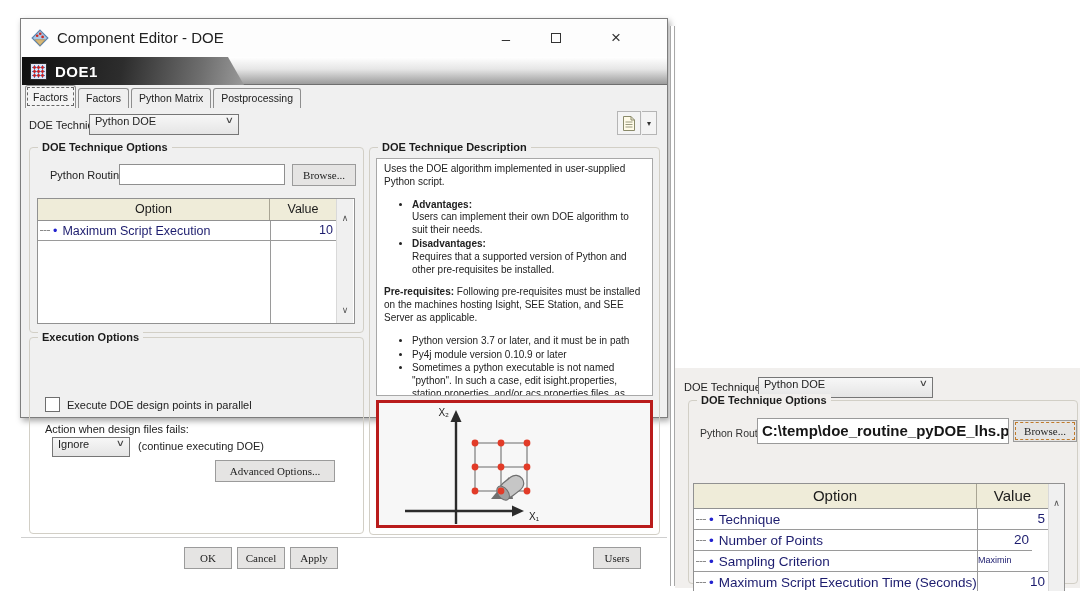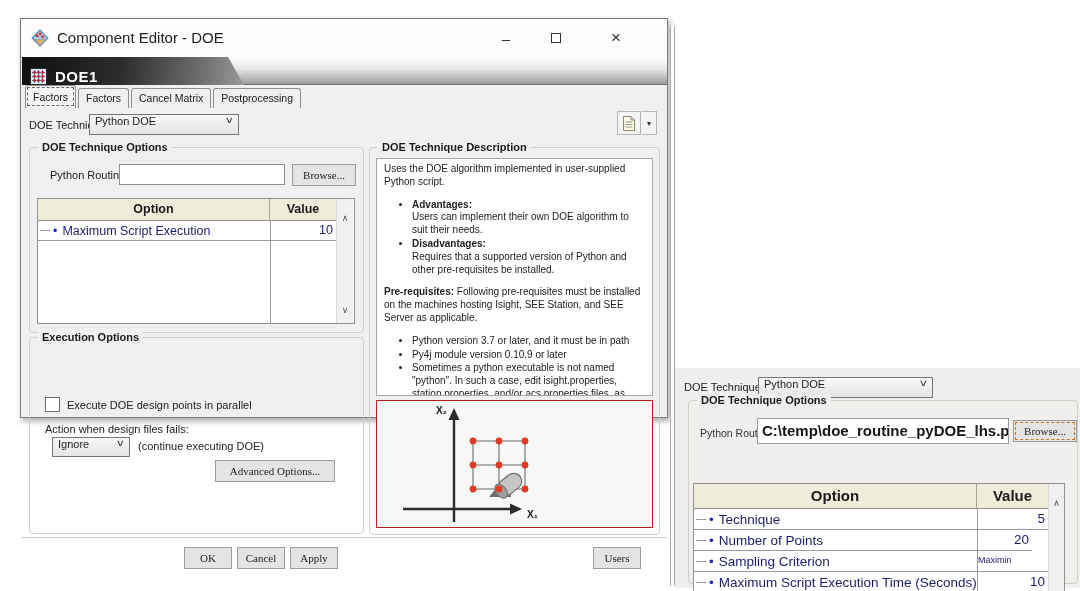--- a/index.html
+++ b/index.html
@@ -18,21 +18,21 @@
   .ctl-max { left:513px; }
   .ctl-max .box { width:10px; height:10px; border:1px solid #333; display:block; }
   .ctl-close { left:573px; font-size:17px; color:#333; }
 
   .doe1strip { position:absolute; left:1px; top:38px; width:645px; height:28px;
                background:linear-gradient(#ffffff 0%, #e6e6e6 45%, #9c9c9c 100%);
                border-bottom:1px solid #6f6f6f; }
   .doe1tab { position:absolute; left:1px; top:38px; width:222px; height:28px;
              background:linear-gradient(100deg,#0f0f0f 0%, #2d2d2d 45%, #6e6e6e 80%, #9a9a9a 100%);
              clip-path:polygon(0 0, calc(100% - 16px) 0, 100% 100%, 0 100%);
-             display:flex; align-items:flex-end; }
+             display:flex; align-items:center; }
   .doe1tab svg { margin-left:8px; }
   .doe1-label { color:#fff; font-weight:bold; font-size:15px; margin-left:8px; letter-spacing:.5px; }
 
   .tabrow { position:absolute; left:4px; top:66px; height:23px; display:flex; align-items:flex-end; }
   .tab { border:1px solid #8e8e8e; border-bottom:none; border-radius:3px 3px 0 0;
          background:#efefef; font-size:10.5px; padding:3px 7px 4px 7px; margin-right:2px; height:20px;
          white-space:nowrap; color:#222; }
   .tab.active { background:#f4f4f4; height:23px; padding-top:5px;
                 outline:1px dashed #666; outline-offset:-3px; }
 
@@ -56,40 +56,40 @@
   .group-label { position:absolute; top:-7px; left:8px; background:#f0f0f0; padding:0 4px;
                  font-size:11px; font-weight:bold; color:#1b1b1b; white-space:nowrap; }
 
   .field { position:absolute; border:1px solid #8f8f8f; background:#fff; font-size:11px;
            font-family:"Liberation Sans", sans-serif; padding:0 3px; }
 
   
   .tblwrap { position:absolute; border:1px solid #919191; background:#fff; display:flex; }
   .grid { display:flex; flex-direction:column; }
   .hdr { display:flex; background:#efecd9; border-bottom:1px solid #919191; }
-  .hcell { font-weight:bold; text-align:center; border-right:1px solid #a9a594; }
+  .hcell { font-weight:normal; text-align:center; border-right:1px solid #a9a594; }
   .trow { display:flex; }
   .ocell { display:flex; align-items:center; border-bottom:1px solid #9a9a9a; overflow:hidden; white-space:nowrap; }
   .vcell { border-bottom:1px solid #9a9a9a; border-left:1px solid #9a9a9a; text-align:right; }
   .rowfill { flex:1; display:flex; }
   .tree { display:inline-block; width:10px; height:1px; border-top:1px dashed #8a8a8a; margin:0 3px 0 2px; flex:none; }
   .blt { color:#2323cf; margin-right:5px; flex:none; }
   .navy { color:#1c1c6e; }
   .sbar { width:17px; background:#f0f0f0; border-left:1px solid #d9d9d9; position:relative; }
   .sb-up,.sb-dn { position:absolute; left:0; width:100%; text-align:center; font-size:9px; color:#555; }
   .sb-up { top:14px; } .sb-dn { bottom:8px; }
 
   
   .descbox { position:absolute; background:#fff; border:1px solid #a8a8a8; overflow:hidden;
              font-size:10px; line-height:12.8px; color:#222; padding:4px 7px; }
   .descbox p { margin-bottom:10px; }
   .descbox ul { list-style:disc; margin:0 0 10px 28px; }
   .descbox li { margin-bottom:1px; }
   .li-head { font-weight:bold; display:block; }
-  .diagram { position:absolute; background:#f7f7f7; border:1px solid #b91c1c;font-weight:bold; }
+  .diagram { position:absolute; background:#f7f7f7; border:3px solid #b91c1c; }
 
   .footersep { position:absolute; left:0; top:518px; width:646px; height:2px;
                border-top:1px solid #cfcfcf; border-bottom:1px solid #ffffff; }
 
   .checkbox { position:absolute; width:15px; height:15px; background:#fff; border:1px solid #6e6e6e; }
 
   
   .vline { position:absolute; left:670px; top:26px; width:5px; height:560px;
            border-left:1px solid #a8a8a8; border-right:1px solid #a8a8a8; background:#fff; }
   .overlay { position:absolute; left:675px; top:368px; width:405px; height:220px; background:#f1efed; }
@@ -147,21 +147,21 @@
           <circle cx="8.5" cy="12.5" r="1.4"></circle>
           <circle cx="12.5" cy="12.5" r="1.4"></circle>
       </g>
     </svg>
     <span class="doe1-label">DOE1</span>
   </div>
 
   <div class="tabrow">
     <span class="tab active">Factors</span>
     <span class="tab">Factors</span>
-    <span class="tab">Cancel Matrix</span>
+    <span class="tab">Python Matrix</span>
     <span class="tab">Postprocessing</span>
   </div>
 
   <span class="lbl" style="left:8px; top:100px;">DOE Technique:</span>
   <div class="combo" style="left:68px; top:95px; width:150px; height:21px;">
     <span>Python DOE</span>
     <span class="chev">∨</span>
   </div>
 
   <div class="iconbtn" style="left:596px; top:92px;">

